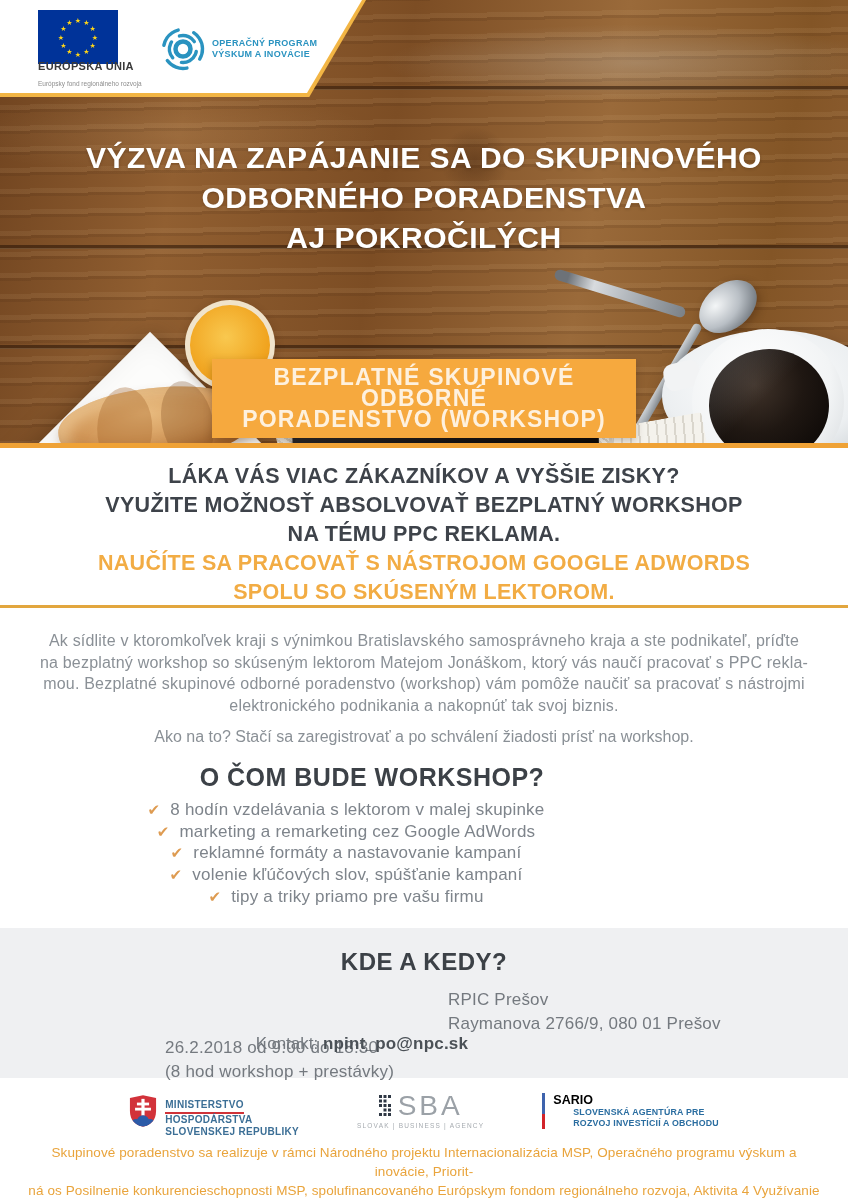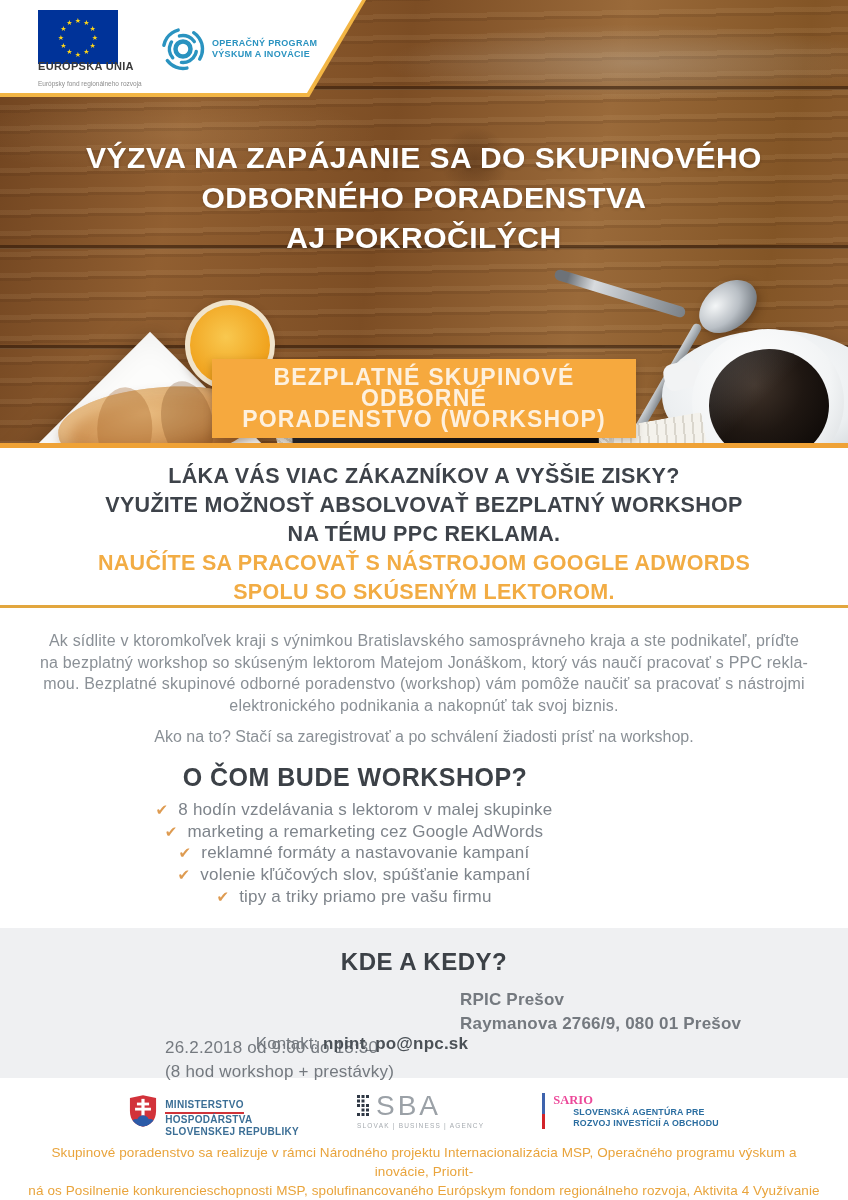--- a/index.html
+++ b/index.html
@@ -81,48 +81,48 @@
   
   .intro{top:448px;left:0;width:848px;text-align:center;padding-top:14px;}
   .intro .dark{color:#3e434a;font-weight:bold;font-size:21.5px;line-height:29px;letter-spacing:.3px;}
   .intro .orn{color:#f2ac44;font-weight:bold;font-size:21.5px;line-height:29px;letter-spacing:.3px;}
   .rule{top:605px;left:0;width:848px;height:3px;background:#e2a63e;}
 
   
   .para{top:630px;left:24px;width:800px;text-align:center;color:#8a9096;
     font-size:16px;line-height:21.5px;letter-spacing:.2px;}
   .howto{top:728px;left:24px;width:800px;text-align:center;color:#8a9096;font-size:16px;}
-  .about-h{top:763px;left:0;width:710px;text-align:center;color:#3c4147;
+  .about-h{top:763px;left:17px;width:710px;text-align:center;color:#3c4147;
     font-weight:bold;font-size:25px;letter-spacing:.5px;}
-  .bullets{top:799px;left:12px;width:684px;text-align:center;color:#7e848b;
+  .bullets{top:799px;left:4px;width:684px;text-align:center;color:#7e848b;
     font-size:17px;line-height:21.7px;letter-spacing:.2px;}
   .chk{color:#de9b51;font-size:15px;margin-right:10px;}
 
   
   .where{top:928px;left:0;width:848px;height:150px;background:#eff0f2;}
   .where-h{top:20px;left:0;width:848px;text-align:center;color:#3c4147;font-weight:bold;
     font-size:24px;letter-spacing:.5px;}
   .wcol{top:60px;font-size:17px;color:#74797f;line-height:23.5px;letter-spacing:.2px;}
-  .wcol-l{left:165px;margin-top:48px;} .wcol-r{left:460px;font-weight:bold;}
+  .wcol-l{left:165px;margin-top:48px;} .wcol-r{left:448px;}
   .contact{top:106px;left:0;width:724px;text-align:center;font-size:17px;color:#74797f;}
   .contact b{color:#4b5157;font-weight:bold;letter-spacing:.2px;}
 
   
   .partners{top:1080px;left:0;width:848px;height:62px;display:flex;
     justify-content:center;align-items:center;gap:58px;}
   .ministry{display:flex;align-items:center;gap:8px;}
   .min-text{font-size:10px;font-weight:bold;color:#3c6f96;line-height:12px;letter-spacing:.3px;}
   .min-u{display:inline-block;border-bottom:2px solid #cf3339;padding-bottom:1px;margin-top:15px;}
-  .sba{display:flex;flex-direction:column;align-items:flex-start;}
+  .sba{display:flex;flex-direction:column;align-items:center;}
   .sba-row{display:flex;align-items:flex-end;gap:6px;}
   .sba-name{font-size:28px;color:#9ba1a7;letter-spacing:3px;line-height:26px;font-weight:400;}
   .sba-tag{font-size:6.5px;color:#a6abb0;letter-spacing:1.2px;margin-top:3px;}
   .sario{display:flex;align-items:center;gap:8px;}
   .sario-bar{width:3px;height:36px;background:linear-gradient(180deg,#3e63ad 0 58%,#d2232a 58% 100%);}
-  .sario-name{font-size:12.5px;font-weight:bold;color:#ec4899;line-height:13px;font-family:Liberation Serif, serif;}
+  .sario-name{font-size:12.5px;font-weight:bold;color:#000000;line-height:13px;}
   .sario-line{font-size:8.8px;color:#2a6da0;line-height:10.5px;font-weight:bold;letter-spacing:.2px;margin-left:20px;}
 
   
   .footer{top:1143px;left:24px;width:800px;text-align:center;color:#e9a43c;
     font-size:13.5px;line-height:19px;letter-spacing:.1px;}
 </style>
 </head>
 <body>
 
 <div class="page">

